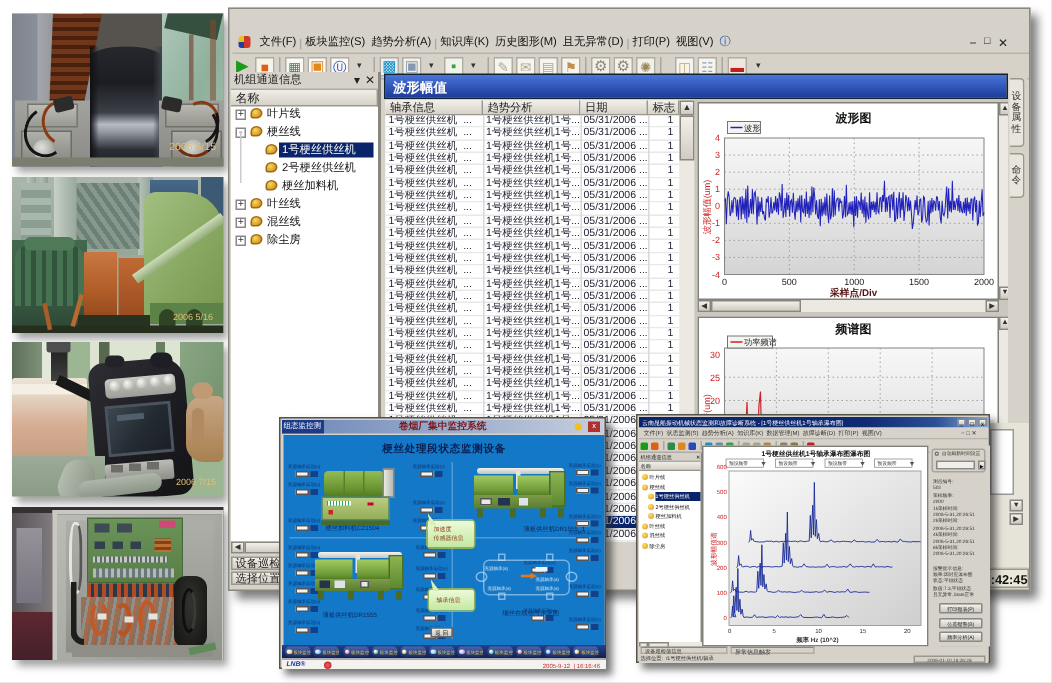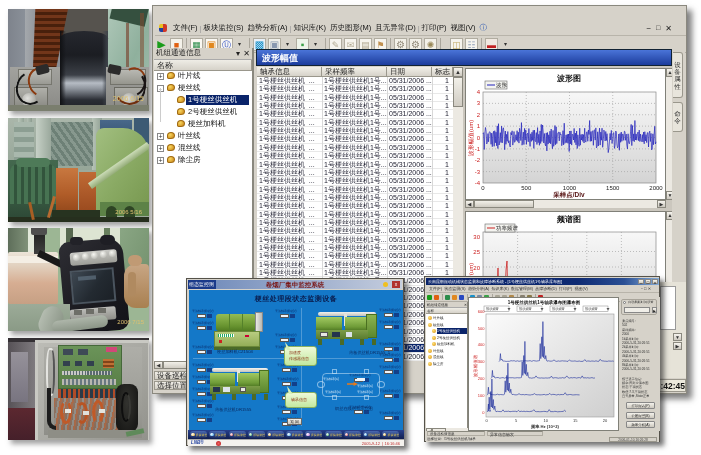--- a/index.html
+++ b/index.html
@@ -214,21 +214,21 @@
 <div class="abs" style="left:157px;top:145.1px;width:7px;height:7px;border:1px solid #888;background:#fff;font-size:7px;line-height:5px;text-align:center;color:#333;">+</div>
 <div class="abs" style="left:167px;top:144.1px;width:8px;height:7px;background:radial-gradient(circle at 35% 35%,#f8d860,#c88014);border-radius:50% 50% 50% 20%;border:1px solid #a06a10;"></div>
 <div class="abs" style="left:178px;top:143.1px;font-size:7.5px;line-height:10px;color:#111;white-space:nowrap;">混丝线</div>
 <div class="abs" style="left:157px;top:157.2px;width:7px;height:7px;border:1px solid #888;background:#fff;font-size:7px;line-height:5px;text-align:center;color:#333;">+</div>
 <div class="abs" style="left:167px;top:156.2px;width:8px;height:7px;background:radial-gradient(circle at 35% 35%,#f8d860,#c88014);border-radius:50% 50% 50% 20%;border:1px solid #a06a10;"></div>
 <div class="abs" style="left:178px;top:155.2px;font-size:7.5px;line-height:10px;color:#111;white-space:nowrap;">除尘房</div>
 <div class="abs" style="left:160px;top:88px;width:1px;height:34px;background:#ccc;"></div>
 <div class="abs" style="left:256px;top:49px;width:416px;height:17px;background:linear-gradient(to bottom,#4a74d8,#1c3c9c);border:1px solid #123;color:#fff;font-size:9px;font-weight:bold;line-height:16px;"><span style="margin-left:5px;">波形幅值</span></div>
 <div class="abs" style="left:257px;top:67px;width:196px;height:294px;background:#fff;"></div>
 <div class="abs" style="left:257px;top:67px;width:65px;height:10px;background:linear-gradient(#f2f0e9,#d6d2c9);border-right:1px solid #9a978c;border-bottom:1px solid #9a978c;font-size:7.5px;color:#222;line-height:10px;"><span style="margin-left:3px;">轴承信息</span></div>
-<div class="abs" style="left:322px;top:67px;width:65px;height:10px;background:linear-gradient(#f2f0e9,#d6d2c9);border-right:1px solid #9a978c;border-bottom:1px solid #9a978c;font-size:7.5px;color:#222;line-height:10px;"><span style="margin-left:3px;">采样频率</span></div>
+<div class="abs" style="left:322px;top:67px;width:65px;height:10px;background:linear-gradient(#f2f0e9,#d6d2c9);border-right:1px solid #9a978c;border-bottom:1px solid #9a978c;font-size:7.5px;color:#222;line-height:10px;"><span style="margin-left:3px;">趋势分析</span></div>
 <div class="abs" style="left:387px;top:67px;width:45px;height:10px;background:linear-gradient(#f2f0e9,#d6d2c9);border-right:1px solid #9a978c;border-bottom:1px solid #9a978c;font-size:7.5px;color:#222;line-height:10px;"><span style="margin-left:3px;">日期</span></div>
 <div class="abs" style="left:432px;top:67px;width:21px;height:10px;background:linear-gradient(#f2f0e9,#d6d2c9);border-right:1px solid #9a978c;border-bottom:1px solid #9a978c;font-size:7.5px;color:#222;line-height:10px;"><span style="margin-left:3px;">标志</span></div>
 <div class="abs" style="left:257px;top:77.00px;width:196px;height:8.35px;background:#fff;border-bottom:1px solid #e8e8e8;overflow:hidden;">
     <span style="position:absolute;left:2px;top:0;font-size:7px;line-height:8px;color:#223;white-space:nowrap;">1号梗丝供丝机&nbsp;&nbsp;...</span>
     <span style="position:absolute;left:67px;top:0;font-size:7px;line-height:8px;color:#223;white-space:nowrap;">1号梗丝供丝机1号...</span>
     <span style="position:absolute;left:132px;top:0;font-size:7px;line-height:8px;color:#223;white-space:nowrap;">05/31/2006 ...</span>
     <span style="position:absolute;left:188px;top:0;font-size:7px;line-height:8px;color:#223;">1</span>
   </div>
 <div class="abs" style="left:257px;top:85.35px;width:196px;height:8.35px;background:#fff;border-bottom:1px solid #e8e8e8;overflow:hidden;">
     <span style="position:absolute;left:2px;top:0;font-size:7px;line-height:8px;color:#223;white-space:nowrap;">1号梗丝供丝机&nbsp;&nbsp;...</span>

